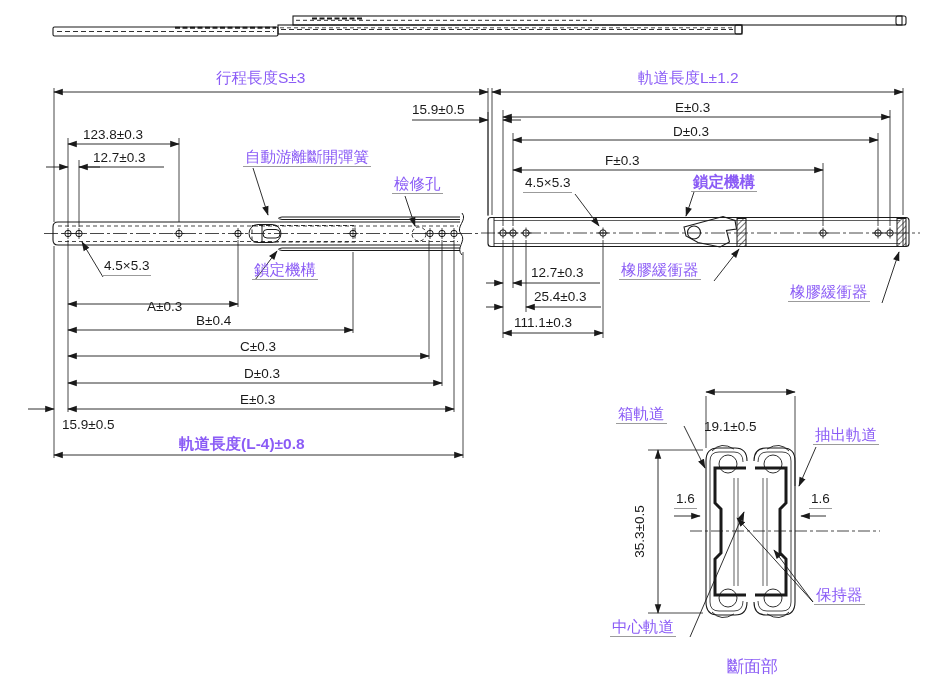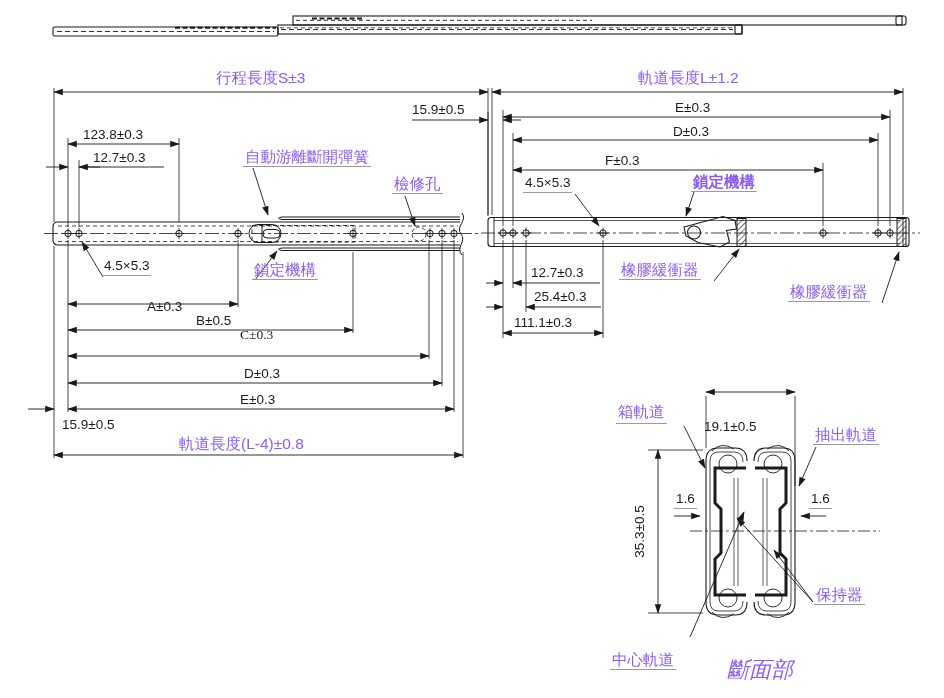--- a/index.html
+++ b/index.html
@@ -3,21 +3,21 @@
 <meta charset="utf-8">
 <style>
   html,body{margin:0;padding:0;background:#fff;}
   #stage{position:relative;width:944px;height:698px;background:#ffffff;overflow:hidden;
          font-family:"Liberation Sans",sans-serif;}
   #stage svg{position:absolute;left:0;top:0;}
   .lbl{position:absolute;font-size:15.5px;color:#8b5cf6;white-space:nowrap;line-height:1.1;}
   .dim{position:absolute;font-size:13.5px;color:#1a1a1a;white-space:nowrap;line-height:1.1;}
   .ul{border-bottom:1.3px solid #9b9b9b;padding:0 2px 1px 2px;}
   .vert{width:64px;text-align:center;transform:rotate(-90deg);transform-origin:center center;}
-  .ttl{font-size:22px;font-style:italic;}
+  .ttl{font-size:17px;}
 </style>
 </head>
 <body>
 
 <div id="stage">
 
 <svg width="944" height="698" viewBox="0 0 944 698">
   <defs>
     <marker id="ah" viewBox="0 0 10 8" refX="9.2" refY="4" markerWidth="11" markerHeight="8.5" orient="auto-start-reverse">
       <path d="M0,0.6 L10,4 L0,7.4 z" fill="#1a1a1a"></path>
@@ -264,43 +264,43 @@
 </svg>
 
 <div class="lbl" style="left:216px;top:69px;">行程長度S±3</div>
 <div class="dim" style="left:83px;top:128px;">123.8±0.3</div>
 <div class="dim" style="left:93px;top:151px;">12.7±0.3</div>
 <div class="lbl ul" style="left:243px;top:148px;">自動游離斷開彈簧</div>
 <div class="lbl ul" style="left:356px;top:175px;margin-left:36px;">檢修孔</div>
 <div class="dim ul" style="left:102px;top:259px;">4.5×5.3</div>
 <div class="lbl ul" style="left:252px;top:261px;">鎖定機構</div>
 <div class="dim" style="left:147px;top:288px;margin-top:12px;">A±0.3</div>
-<div class="dim" style="left:196px;top:314px;">B±0.5</div>
-<div class="dim" style="left:240px;top:328px;font-family:Liberation Serif, serif;">C±0.3</div>
+<div class="dim" style="left:196px;top:314px;">B±0.4</div>
+<div class="dim" style="left:240px;top:340px;">C±0.3</div>
 <div class="dim" style="left:244px;top:367px;">D±0.3</div>
 <div class="dim" style="left:240px;top:393px;">E±0.3</div>
 <div class="dim" style="left:62px;top:418px;">15.9±0.5</div>
-<div class="lbl" style="left:179px;top:435px;">軌道長度(L-4)±0.8</div>
+<div class="lbl" style="left:179px;top:435px;font-weight:bold;">軌道長度(L-4)±0.8</div>
 
 <div class="lbl" style="left:638px;top:69px;">軌道長度L±1.2</div>
 <div class="dim" style="left:412px;top:103px;">15.9±0.5</div>
 <div class="dim" style="left:675px;top:101px;">E±0.3</div>
 <div class="dim" style="left:673px;top:125px;">D±0.3</div>
 <div class="dim" style="left:605px;top:154px;">F±0.3</div>
 <div class="dim ul" style="left:523px;top:176px;">4.5×5.3</div>
 <div class="lbl ul" style="left:691px;top:173px;font-weight:bold;">鎖定機構</div>
 <div class="lbl ul" style="left:619px;top:261px;">橡膠緩衝器</div>
 <div class="lbl ul" style="left:788px;top:283px;">橡膠緩衝器</div>
 <div class="dim" style="left:531px;top:266px;">12.7±0.3</div>
 <div class="dim" style="left:534px;top:290px;">25.4±0.3</div>
 <div class="dim" style="left:514px;top:316px;">111.1±0.3</div>
 
 <div class="dim" style="left:704px;top:372px;margin-top:48px;">19.1±0.5</div>
-<div class="lbl ul" style="left:616px;top:405px;font-family:Liberation Mono, monospace;">箱軌道</div>
+<div class="lbl ul" style="left:616px;top:405px;">箱軌道</div>
 <div class="lbl ul" style="left:813px;top:426px;">抽出軌道</div>
 <div class="dim vert" style="left:608px;top:524px;">35.3±0.5</div>
 <div class="dim ul" style="left:674px;top:492px;">1.6</div>
 <div class="dim ul" style="left:809px;top:492px;">1.6</div>
 <div class="lbl ul" style="left:814px;top:586px;">保持器</div>
-<div class="lbl ul" style="left:610px;top:618px;margin-top:33px;">中心軌道</div>
+<div class="lbl ul" style="left:610px;top:618px;">中心軌道</div>
 <div class="lbl ttl" style="left:727px;top:658px;">斷面部</div>
 
 </div>
 
 </body></html>

